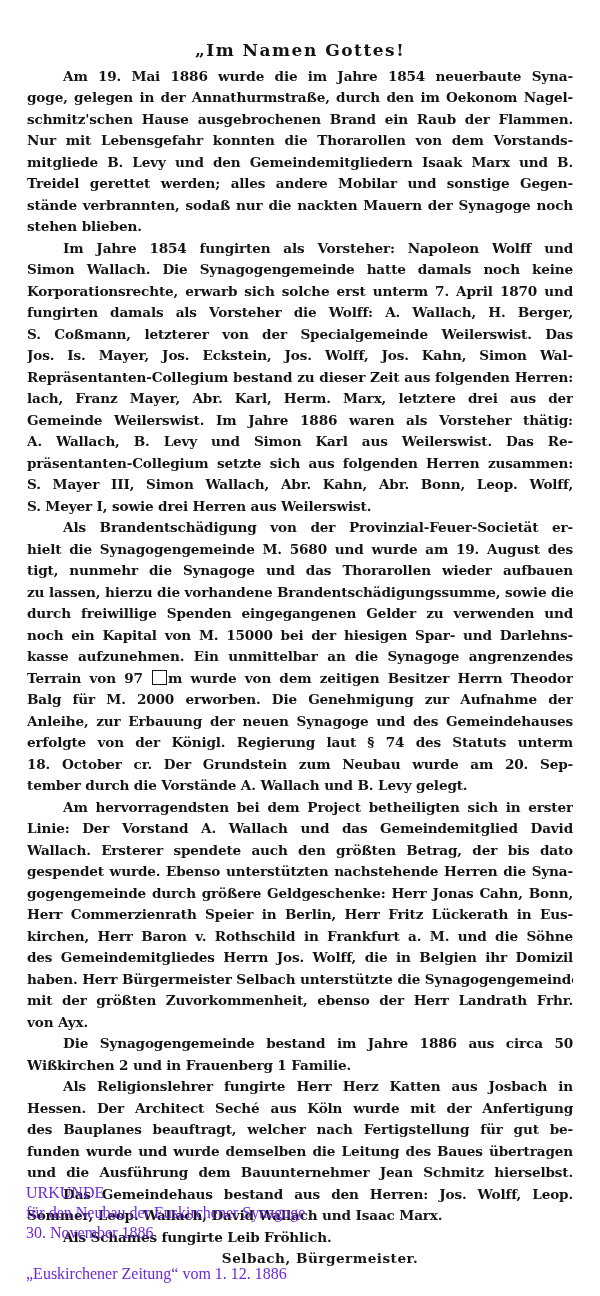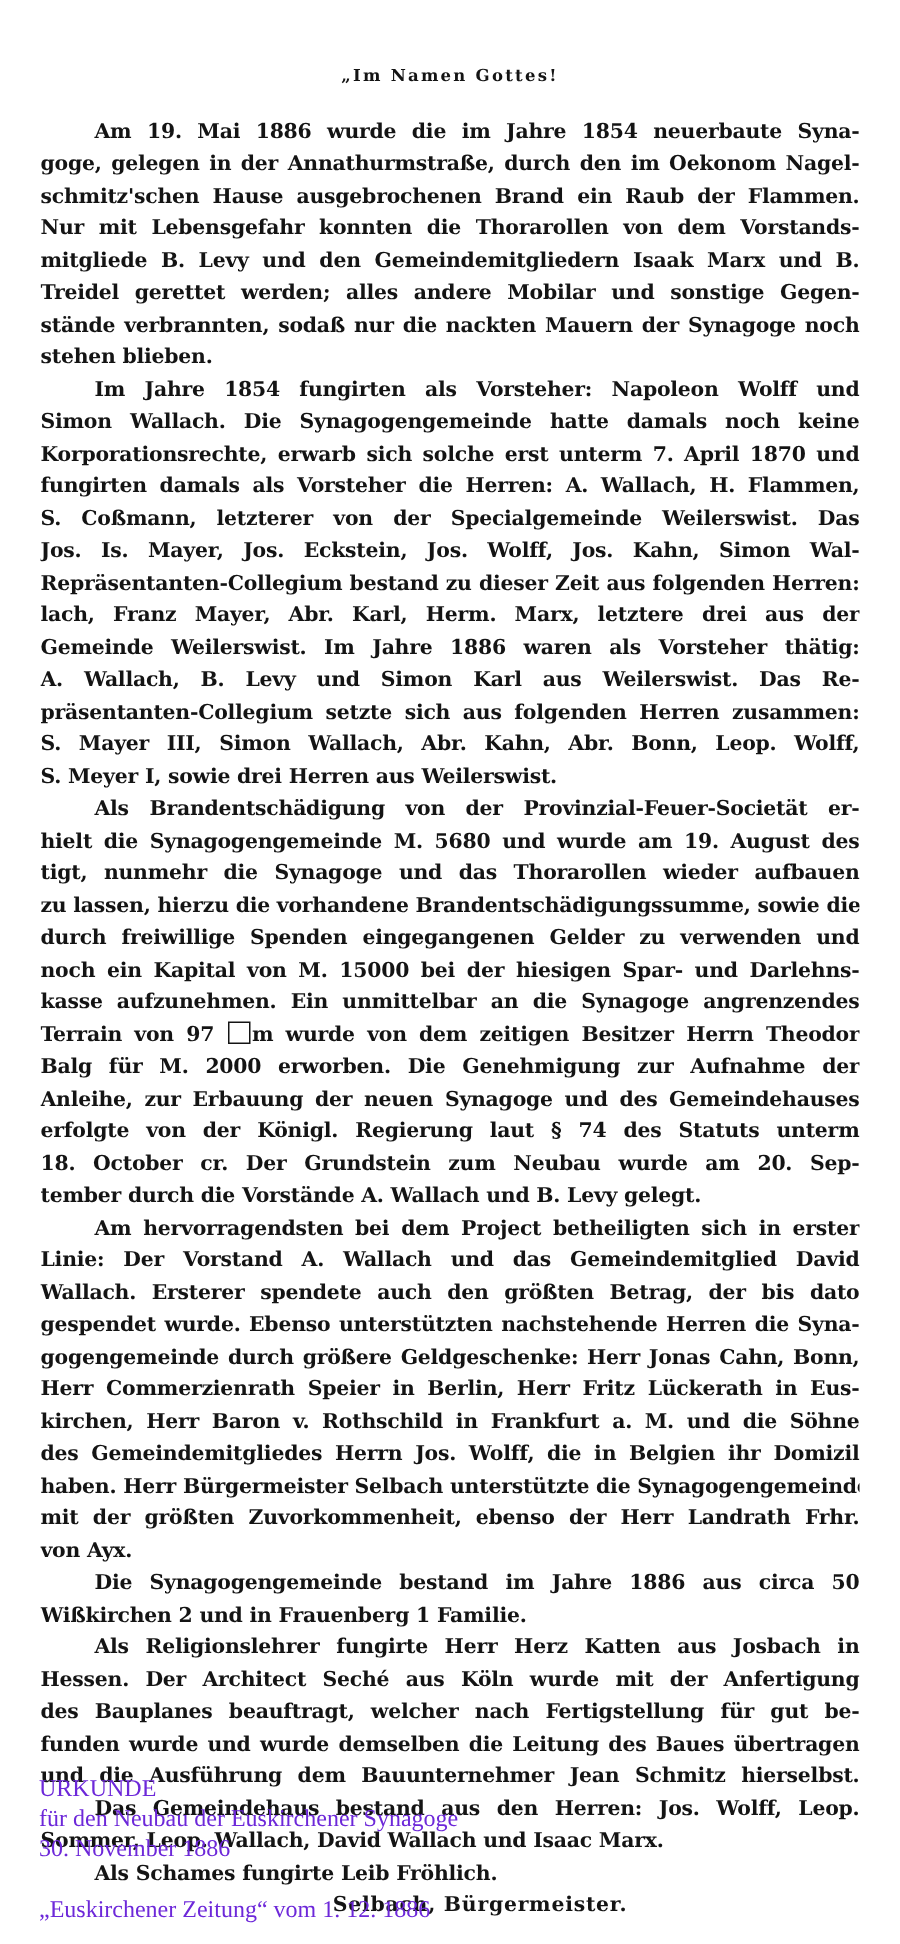--- a/index.html
+++ b/index.html
@@ -3,21 +3,21 @@
 <meta charset="utf-8">
 <style>
   html, body { margin: 0; padding: 0; background: #ffffff; }
   body { width: 600px; height: 1296px; position: relative; overflow: hidden; }
   .article {
     position: absolute; left: 27px; top: 40px; width: 546px;
     font-family: "DejaVu Serif", serif;
     font-size: 13.6px; line-height: 21.5px; color: #141414;
     font-weight: bold; letter-spacing: -0.15px;
   }
-  .title { text-align: center; font-size: 11px; letter-spacing: 1.5px; margin-bottom: 16px; }
+  .title { text-align: center; font-size: 17px; letter-spacing: 1.5px; margin-bottom: 4px; }
   .line { white-space: nowrap; text-align: justify; text-align-last: justify; display: block; overflow: hidden; }
   .line.indent { padding-left: 36px; }
   .line.last { text-align-last: left; }
   .sig { text-align: center; display: block; white-space: nowrap; }
   .sig.mayor { letter-spacing: 0.5px; padding-left: 40px; }
   .caption {
     position: absolute; left: 26px; top: 1183px;
     font-family: "Liberation Serif", serif; font-size: 16px; line-height: 20px; color: #6d28d9;
   }
   .caption .gap { height: 21px; }
@@ -37,21 +37,21 @@
     <span class="line">mitgliede B. Levy und den Gemeindemitgliedern Isaak Marx und B.</span>
     <span class="line">Treidel gerettet werden; alles andere Mobilar und sonstige Gegen-</span>
     <span class="line">stände verbrannten, sodaß nur die nackten Mauern der Synagoge noch</span>
     <span class="line last">stehen blieben.</span>
   </div>
 
   <div>
     <span class="line indent">Im Jahre 1854 fungirten als Vorsteher: Napoleon Wolff und</span>
     <span class="line">Simon Wallach. Die Synagogengemeinde hatte damals noch keine</span>
     <span class="line">Korporationsrechte, erwarb sich solche erst unterm 7. April 1870 und</span>
-    <span class="line">fungirten damals als Vorsteher die Herren: A. Wallach, H. Flammen,</span>
+    <span class="line">fungirten damals als Vorsteher die Wolff: A. Wallach, H. Berger,</span>
     <span class="line">S. Coßmann, letzterer von der Specialgemeinde Weilerswist. Das</span>
     <span class="line">Jos. Is. Mayer, Jos. Eckstein, Jos. Wolff, Jos. Kahn, Simon Wal-</span>
     <span class="line">Repräsentanten-Collegium bestand zu dieser Zeit aus folgenden Herren:</span>
     <span class="line">lach, Franz Mayer, Abr. Karl, Herm. Marx, letztere drei aus der</span>
     <span class="line">Gemeinde Weilerswist. Im Jahre 1886 waren als Vorsteher thätig:</span>
     <span class="line">A. Wallach, B. Levy und Simon Karl aus Weilerswist. Das Re-</span>
     <span class="line">präsentanten-Collegium setzte sich aus folgenden Herren zusammen:</span>
     <span class="line">S. Mayer III, Simon Wallach, Abr. Kahn, Abr. Bonn, Leop. Wolff,</span>
     <span class="line last">S. Meyer I, sowie drei Herren aus Weilerswist.</span>
   </div>

